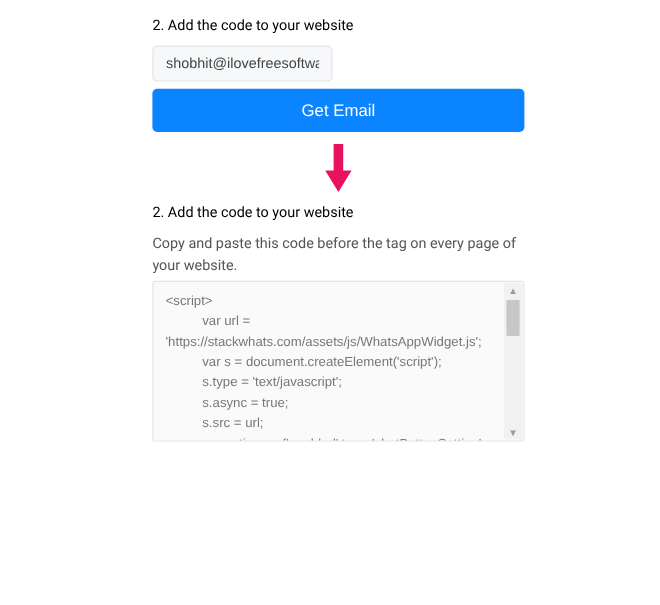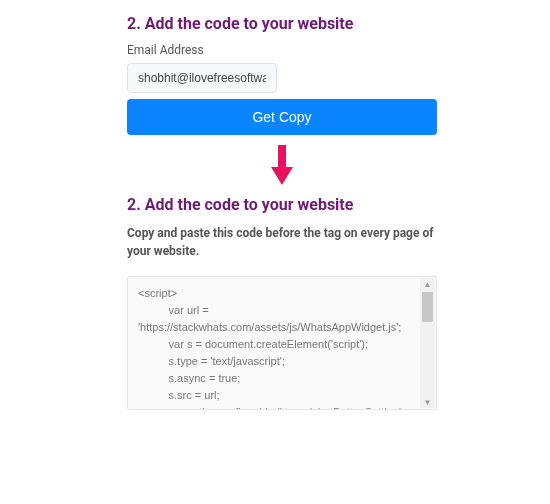--- a/index.html
+++ b/index.html
@@ -9,23 +9,23 @@
     width: 550px;
     height: 504px;
     overflow: hidden;
     padding: 14px 0 0 0;
   }
   .container {
     width: 310px;
     margin-left: 127px;
   }
   .heading {
-    font-size: 16px;
-    font-weight: 700;
-    color: #701a75;
+    font-size: 12px;
+    font-weight: 400;
+    color: #000000;
     margin-bottom: 10px;
   }
   .label {
     font-size: 12px;
     color: #555;
     margin-bottom: 6px;
   }
   .email-input {
     font-size: 12px;
     color: #444;
@@ -59,22 +59,21 @@
   }
   .arrow-wrap {
     text-align: center;
     padding: 10px 0 6px;
   }
   .arrow-svg { display: inline-block; }
   .subtext {
     font-size: 12px;
     color: #555;
     line-height: 1.5;
-    margin-bottom: 16px;
-    font-weight: bold;
+    margin-bottom: 4px;
   }
   .code-box {
     position: relative;
     border: 1px solid #e3e5e8;
     background: #fafafa;
     border-radius: 2px;
     height: 134px;
     overflow: hidden;
     padding: 8px 18px 8px 10px;
   }
@@ -114,23 +113,22 @@
   }
   .scrollbar-arrow.up { top: 0; }
   .scrollbar-arrow.down { bottom: 0; }
 </style>
 </head>
 <body>
 
 <div class="container">
 
   <h2 class="heading">2. Add the code to your website</h2>
-  <div class="label">Email Address</div>
   <input type="text" class="email-input" value="shobhit@ilovefreesoftware" style="">
-  <button class="get-code-btn">Get Copy</button>
+  <button class="get-code-btn">Get Email</button>
 
   <div class="arrow-wrap">
     <svg class="arrow-svg" width="22" height="40" viewBox="0 0 22 40">
       <rect x="7" y="0" width="8" height="24" fill="#e9125e"></rect>
       <polygon points="0,22 22,22 11,40" fill="#e9125e"></polygon>
     </svg>
   </div>
 
   <h2 class="heading">2. Add the code to your website</h2>
   <div class="subtext">Copy and paste this code before the tag on every page of your website.</div>

